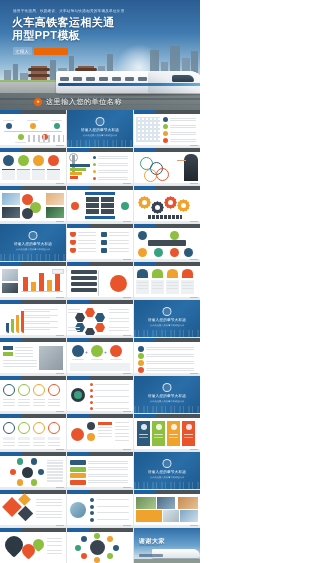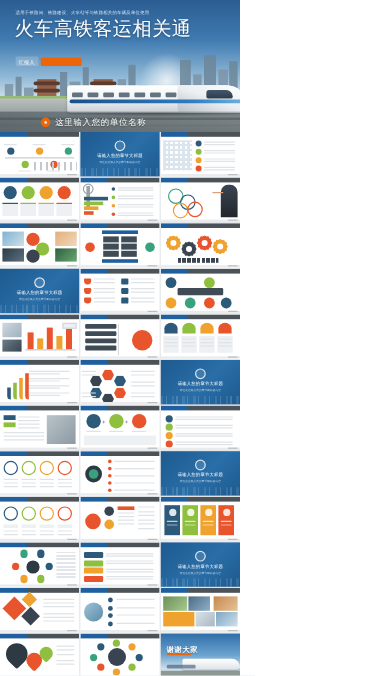--- a/index.html
+++ b/index.html
@@ -75,21 +75,21 @@
     position:absolute; right:2px; bottom:-3px; width:146px; height:5px;
     background:radial-gradient(ellipse,rgba(0,0,0,.30) 0%,rgba(0,0,0,0) 72%);
   }
 
   .hero-sub {
     position:absolute; left:13px; top:9px; right:10px;
     font-size:3.6px; letter-spacing:.25px; color:#d2e2f2; line-height:1.3; white-space:nowrap;
   }
   .hero-title {
     position:absolute; left:12px; top:16px; right:8px;
-    font-size:16px; font-weight:normal; color:#ffffff; line-height:1.18;
+    font-size:11px; font-weight:bold; color:#ffffff; line-height:1.18;
     letter-spacing:.4px; text-shadow:0 1px 2px rgba(0,0,0,.35);
   }
   .hero-presenter {
     position:absolute; left:13px; top:47px; display:flex; align-items:center; gap:2px;
   }
   .hero-presenter .lbl {
     font-size:4.2px; color:#ffffff; background:rgba(255,255,255,.18);
     padding:1.6px 2.6px; border-radius:1px; letter-spacing:.3px;
   }
   .hero-presenter .bar { width:34px; height:7px; background:#ec6608; border-radius:1px; }
@@ -218,20 +218,21 @@
       <div class="train-win" style="left:43px;"></div>
       <div class="train-win" style="left:56px;"></div>
       <div class="train-win" style="left:69px;"></div>
       <div class="train-win" style="left:82px;"></div>
       <div class="train-cab"></div>
     </div>
 
     <div class="hero-sub">适用于铁路局、铁路建设、火车站等与铁路相关的车辆及单位使用</div>
     <div class="hero-title">
       <div>火车高铁客运相关通</div>
+      <div>用型PPT模板</div>
     </div>
 
     <div class="hero-presenter">
       <span class="lbl">汇报人</span>
       <span class="bar"></span>
     </div>
 
     <div class="org-banner">
       <span class="org-badge">★</span>
       <span class="org-text">这里输入您的单位名称</span>

